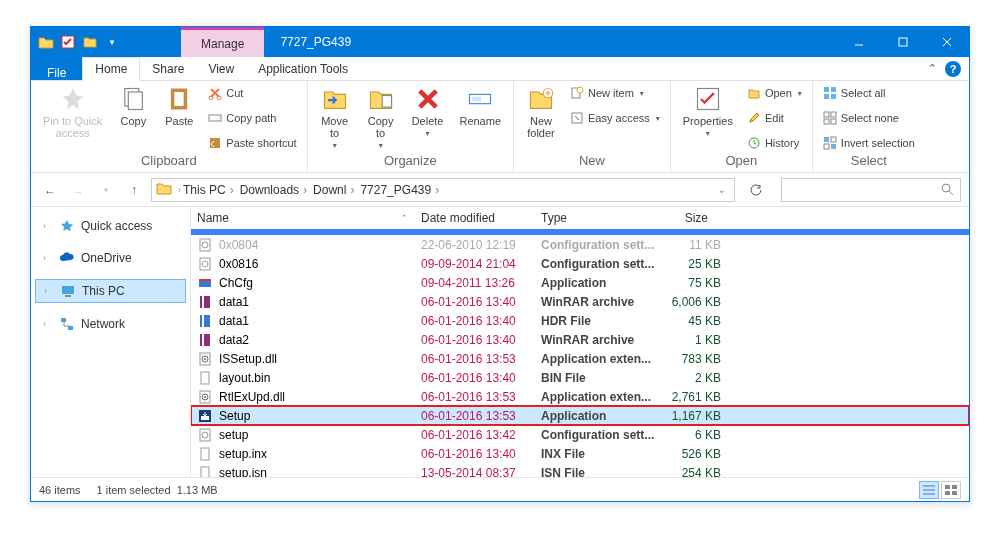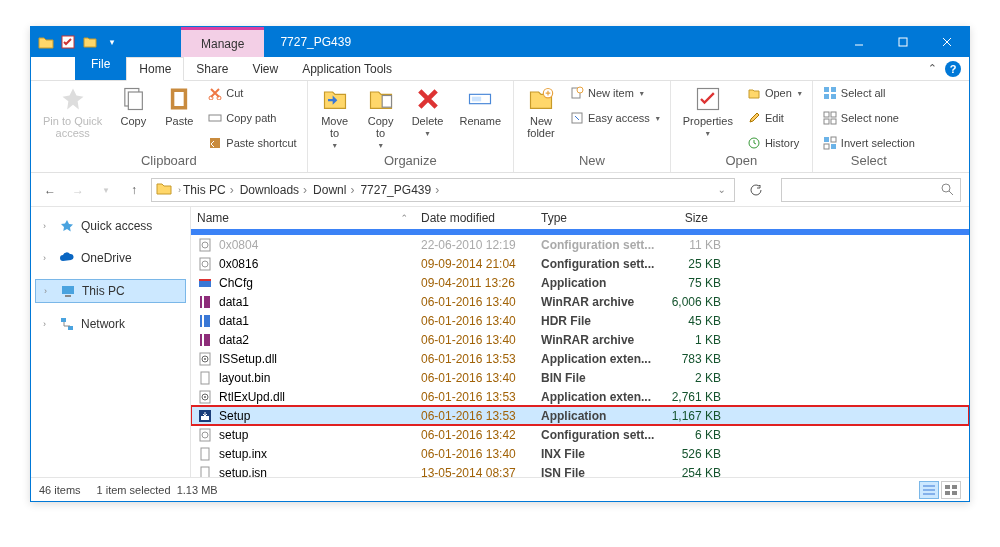--- a/index.html
+++ b/index.html
@@ -10,21 +10,21 @@
 .titlebar { height: 30px; background: #0078d7; display: flex; align-items: center; color: #fff; font-size: 12px; }
 .qat { display: flex; align-items: center; padding-left: 6px; gap: 4px; }
 .qat-icon { width: 18px; height: 18px; display: inline-flex; align-items: center; justify-content: center; }
 .tab-ctx { background: #f3cfe6; color: #333; height: 30px; display: flex; align-items: center; padding: 0 20px; border-top: 3px solid #d63fa1; margin-left: 60px; font-size: 12px; }
 .title-text { padding-left: 16px; flex: 1; color: #fff; font-size: 12px; }
 .win-controls { display: flex; }
 .win-btn { width: 44px; height: 30px; display: flex; align-items: center; justify-content: center; color: #fff; }
 
 
 .tabs { height: 24px; background: #fff; display: flex; align-items: stretch; border-bottom: 1px solid #e1e1e1; font-size: 12px; }
-.tab-file { background: #0078d7; color: #fff; padding: 0 16px; display: flex; align-items: flex-start; margin-left: 44px; }
+.tab-file { background: #0078d7; color: #fff; padding: 0 16px; display: flex; align-items: flex-end; }
 .tab-item { padding: 0 12px; display: flex; align-items: center; color: #333; }
 .tab-item.active { background: #fff; border: 1px solid #e1e1e1; border-bottom: 1px solid #fff; margin-bottom: -1px; }
 .tab-right { margin-left: auto; display: flex; align-items: center; padding-right: 8px; gap: 8px; }
 
 
 .ribbon { height: 92px; background: #fff; border-bottom: 1px solid #e1e1e1; display: flex; font-size: 11px; }
 .rgroup { display: flex; flex-direction: column; border-right: 1px solid #e5e5e5; padding: 2px 6px; }
 .rgroup-body { flex: 1; display: flex; align-items: flex-start; gap: 4px; }
 .rgroup-label { text-align: center; color: #666; font-size: 13px; padding-bottom: 2px; }
 .rbtn-big { display: flex; flex-direction: column; align-items: center; justify-content: center; padding: 2px 6px; gap: 2px; min-width: 42px; color: #444; }
@@ -58,21 +58,21 @@
 .col-name { width: 224px; display: flex; align-items: center; gap: 6px; }
 .col-date { width: 120px; }
 .col-type { width: 118px; }
 .col-size { width: 62px; text-align: right; }
 
 .rows { flex: 1; overflow-y: auto; font-size: 12px; }
 .row { display: flex; align-items: center; height: 19px; padding-left: 6px; }
 .row.sel { background: #cce8ff; outline: 2px solid #e02020; outline-offset: -1px; }
 .row .ficon { width: 16px; height: 16px; margin-right: 6px; display: inline-flex; align-items: center; justify-content: center; font-size: 11px; }
 .row .cname { width: 202px; white-space: nowrap; overflow: hidden; text-overflow: ellipsis; }
-.row .cdate { width: 120px; color: #a16207; }
+.row .cdate { width: 120px; color: #be185d; }
 .row .ctype { width: 118px; color: #444; white-space: nowrap; overflow: hidden; text-overflow: ellipsis; font-weight: bold; }
 .row .csize { width: 62px; text-align: right; color: #14532d; }
 .row.faded { color: #aaa; }
 .row.faded .cdate, .row.faded .ctype, .row.faded .csize { color: #aaa; }
 
 
 .status { height: 24px; border-top: 1px solid #e5e5e5; display: flex; align-items: center; font-size: 11px; padding: 0 8px; color: #444; gap: 16px; }
 .status .views { margin-left: auto; display: flex; gap: 2px; }
 .vbtn { width: 20px; height: 18px; border: 1px solid #ccc; display: flex; align-items: center; justify-content: center; }
 .vbtn.active { background: #cce8ff; border-color: #7ab7e8; }

